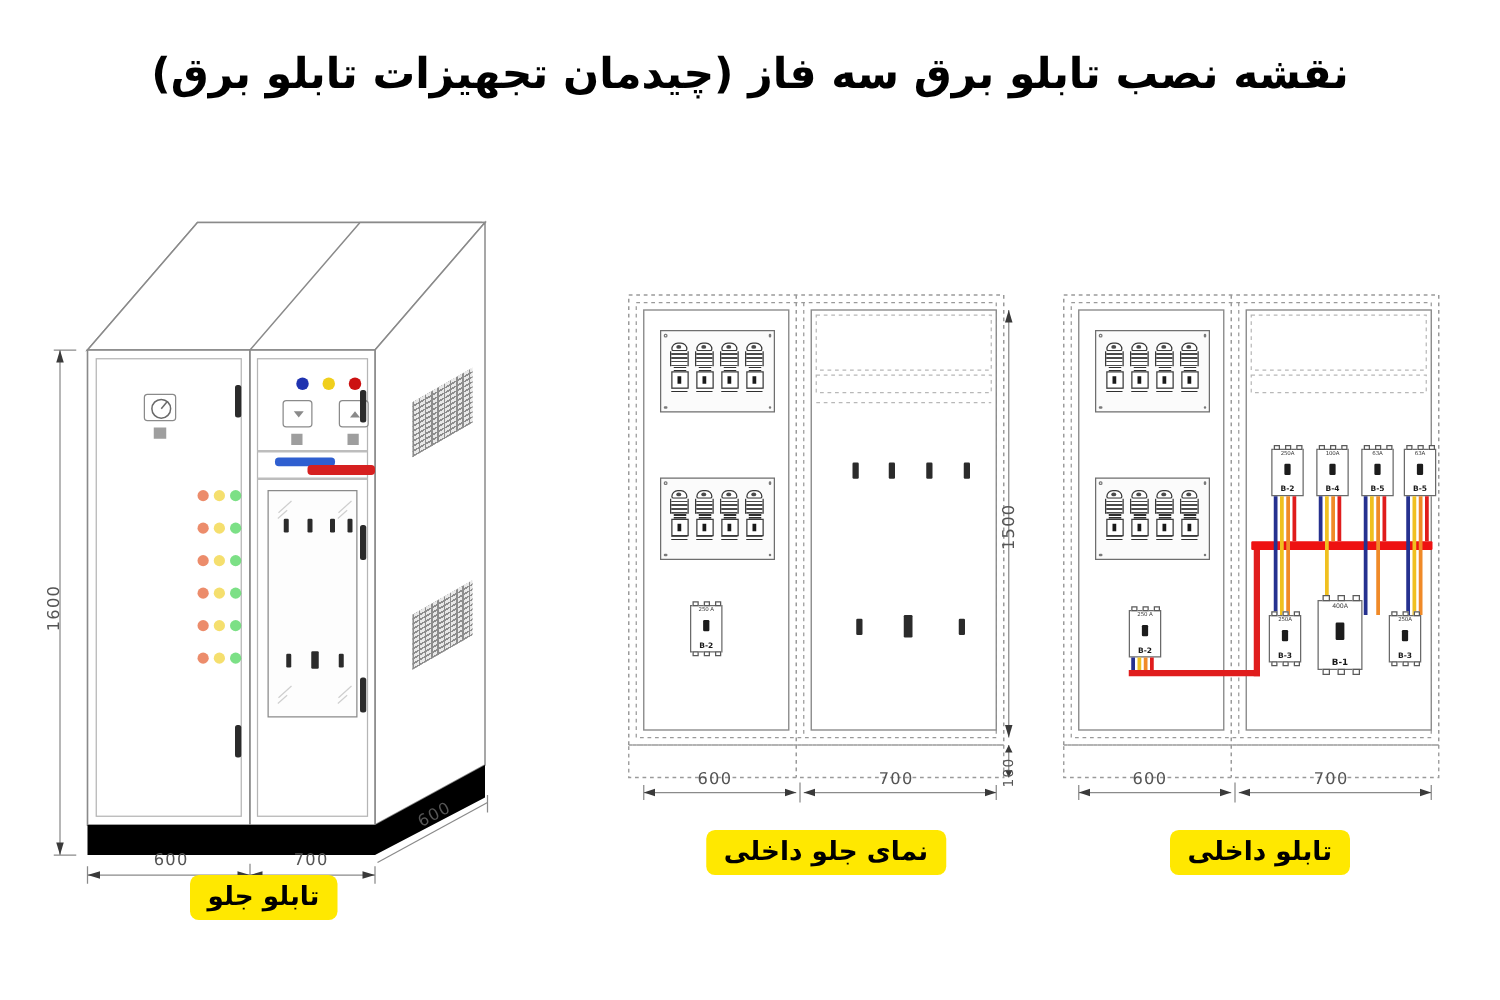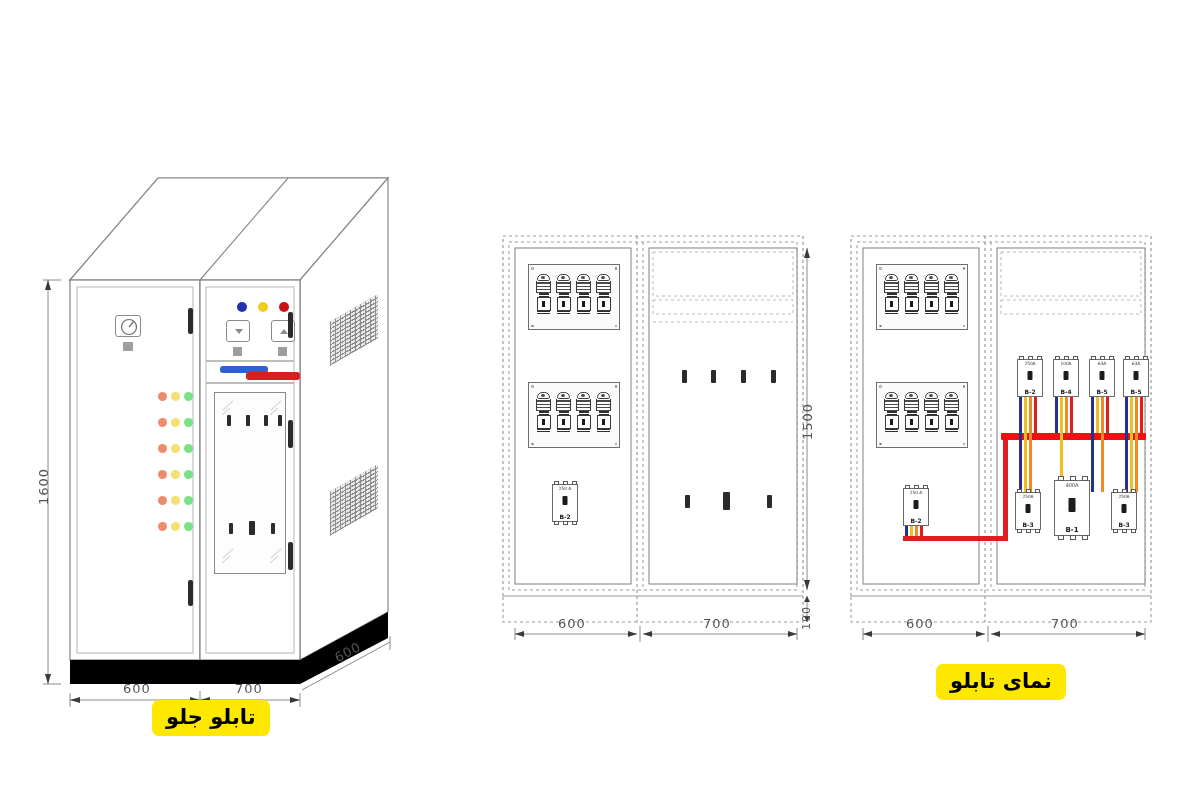--- a/index.html
+++ b/index.html
@@ -138,20 +138,21 @@
   .w-yellow { background: #f0c020; }
   .w-orange { background: #f08a28; }
   .w-red    { background: #e01d1d; }
   .bus-main { position: absolute; background: #ee1111; border-radius: 1px; }
 </style>
 </head>
 <body>
 
 <div id="page">
 
+  <div class="title">نقشه نصب تابلو برق سه فاز (چیدمان تجهیزات تابلو برق)</div>
 
   <div id="p1">
 
     <svg width="460" height="580" style="position:absolute;left:0;top:0;">
 
       <polygon points="40,120 128,18 355,18 355,20 352,22" fill="none" stroke="#8a8a8a" stroke-width="1.2"></polygon>
       <polygon points="40,120 128,18 358,18 270,120" fill="#ffffff" stroke="#8a8a8a" stroke-width="1.2"></polygon>
       <polygon points="170,120 258,18 358,18 270,120" fill="#ffffff" stroke="#8a8a8a" stroke-width="1.2"></polygon>
 
       <polygon points="270,120 358,18 358,452 270,500" fill="#ffffff" stroke="#8a8a8a" stroke-width="1.2"></polygon>
@@ -421,20 +422,21 @@
     <div class="clip" style="left:190px;top:265px;width:5px;height:13px;"></div>
     <div class="clip" style="left:228px;top:262px;width:7px;height:18px;"></div>
     <div class="clip" style="left:272px;top:265px;width:5px;height:13px;"></div>
 
     <div class="dimtext" style="left:63px;top:386px;">600</div>
     <div class="dimtext" style="left:208px;top:386px;">700</div>
     <div class="dimtext vert" style="left:305px;top:210px;">1500</div>
     <div class="dimtext vert" style="left:305px;top:400px;font-size:11px;">100</div>
   </div>
 
+  <div class="caption" style="left:565px;top:664px;">نمای جلو داخلی</div>
 
   <div id="p3">
     <svg width="330" height="470" style="position:absolute;left:0;top:0;">
       <rect x="8" y="6" width="300" height="360" fill="none" stroke="#9a9a9a" stroke-width="1.2" stroke-dasharray="3,3"></rect>
       <rect x="14" y="12" width="288" height="348" fill="none" stroke="#9a9a9a" stroke-width="1" stroke-dasharray="3,3"></rect>
       <rect x="20" y="18" width="116" height="336" fill="#ffffff" stroke="#8a8a8a" stroke-width="1.1"></rect>
       <line x1="142" y1="6" x2="142" y2="392" stroke="#9a9a9a" stroke-width="1.2" stroke-dasharray="3,3"></line>
       <line x1="148" y1="12" x2="148" y2="360" stroke="#9a9a9a" stroke-width="1" stroke-dasharray="3,3"></line>
       <rect x="154" y="18" width="148" height="336" fill="#ffffff" stroke="#8a8a8a" stroke-width="1.1"></rect>
       <rect x="158" y="22" width="140" height="44" fill="none" stroke="#b8b8b8" stroke-width="1" stroke-dasharray="3,3"></rect>
@@ -642,15 +644,15 @@
       <div class="tag">B-3</div>
       <div class="term" style="left:1px;bottom:-4px;width:5px;height:4px;"></div>
       <div class="term" style="left:10px;bottom:-4px;width:5px;height:4px;"></div>
       <div class="term" style="left:19px;bottom:-4px;width:5px;height:4px;"></div>
     </div>
 
     <div class="dimtext" style="left:63px;top:386px;">600</div>
     <div class="dimtext" style="left:208px;top:386px;">700</div>
   </div>
 
-  <div class="caption" style="left:936px;top:664px;">نمای تابلو</div>
+  <div class="caption" style="left:936px;top:664px;">تابلو داخلی</div>
 
 </div>
 
 </body></html>

